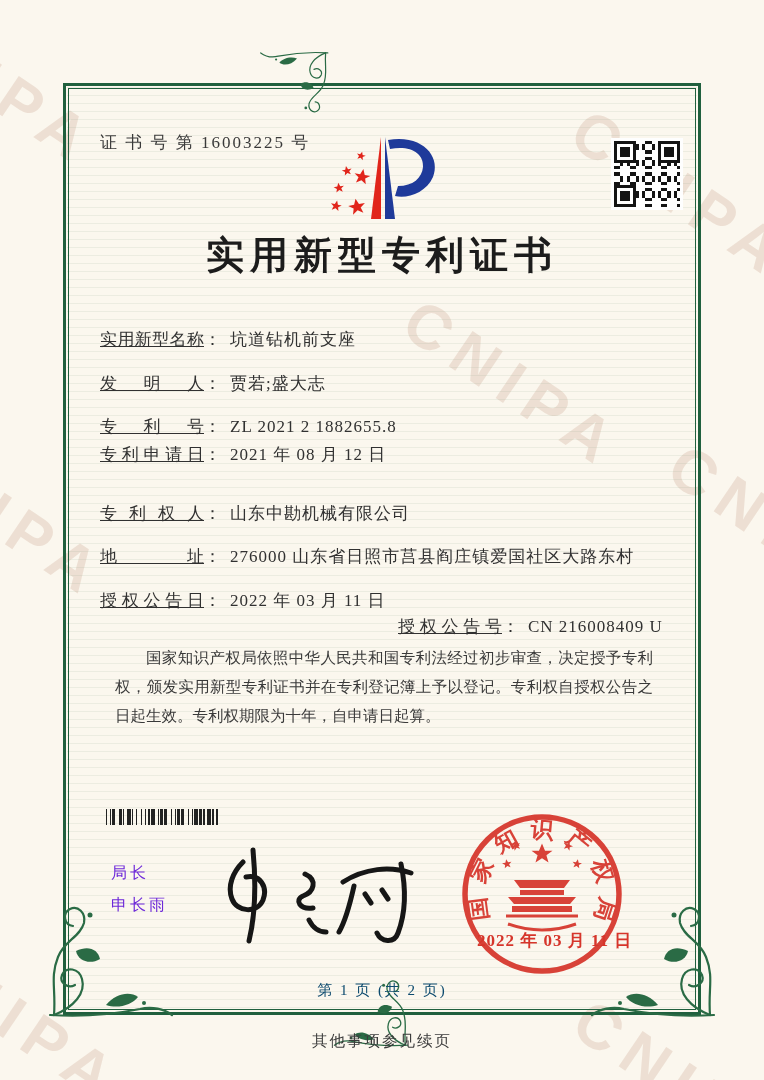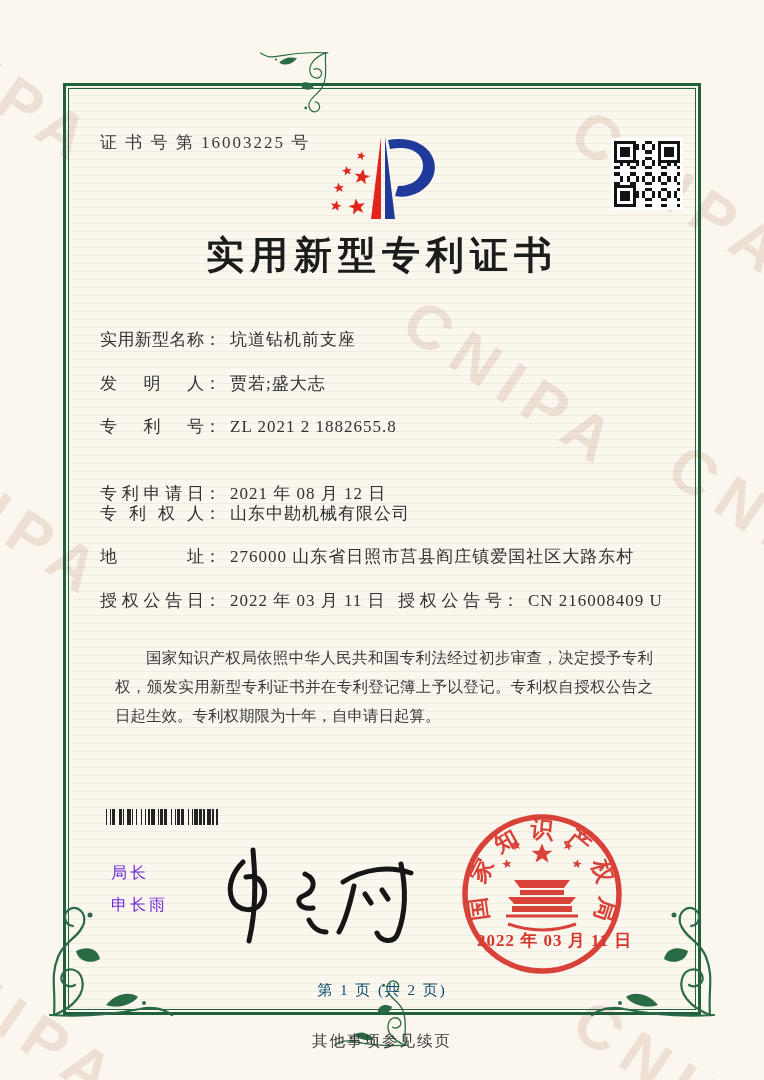--- a/index.html
+++ b/index.html
@@ -47,24 +47,25 @@
     text-align:center;font-size:38px;font-weight:bold;
     letter-spacing:6px;color:#1c1c1c;
   }
   .row{
     position:absolute;left:100px;z-index:3;white-space:nowrap;
     font-size:17px;color:#313131;
   }
   .row .lab{
     display:inline-block;width:104px;text-align:justify;text-align-last:justify;
     vertical-align:bottom;
+    text-decoration:underline;
   }
   .row .col{margin-right:9px;}
   .row .val{letter-spacing:1px;}
-  .grant2{position:absolute;left:298px;display:inline-block;}
+  .grant2{position:absolute;left:298px;display:inline-block;margin-top:26px;}
   .paras{
     position:absolute;left:100px;top:628px;width:568px;z-index:3;
     font-size:15.5px;line-height:29px;color:#3a3a3a;text-align:justify;
   }
   .paras p{margin:15px;text-indent:2em;}
   #barcode{
     position:absolute;left:106px;top:809px;height:16px;z-index:3;
     display:flex;align-items:stretch;
   }
   #barcode i{display:block;height:100%;}
@@ -598,21 +599,21 @@
 
 <div class="row" style="top:328px">
   <span class="lab">实用新型名称</span><span class="col">：</span><span class="val">坑道钻机前支座</span>
 </div>
 <div class="row" style="top:372px">
   <span class="lab">发明人</span><span class="col">：</span><span class="val">贾若;盛大志</span>
 </div>
 <div class="row" style="top:415px">
   <span class="lab">专利号</span><span class="col">：</span><span class="val">ZL 2021 2 1882655.8</span>
 </div>
-<div class="row" style="top:482px">
+<div class="row" style="top:443px">
   <span class="lab">专利申请日</span><span class="col">：</span><span class="val">2021 年 08 月 12 日</span>
 </div>
 <div class="row" style="top:502px">
   <span class="lab">专利权人</span><span class="col">：</span><span class="val">山东中勘机械有限公司</span>
 </div>
 <div class="row" style="top:545px">
   <span class="lab">地址</span><span class="col">：</span><span class="val">276000 山东省日照市莒县阎庄镇爱国社区大路东村</span>
 </div>
 <div class="row" style="top:589px">
   <span class="lab">授权公告日</span><span class="col">：</span><span class="val">2022 年 03 月 11 日</span>

